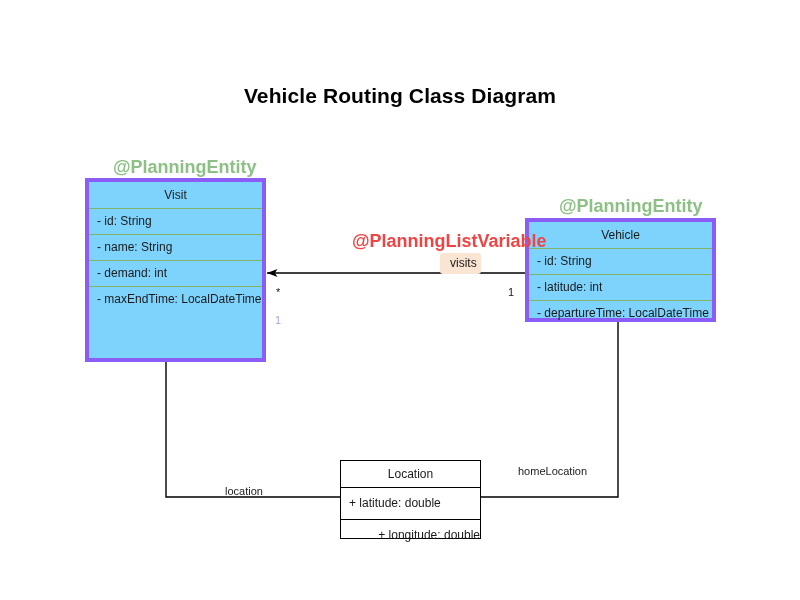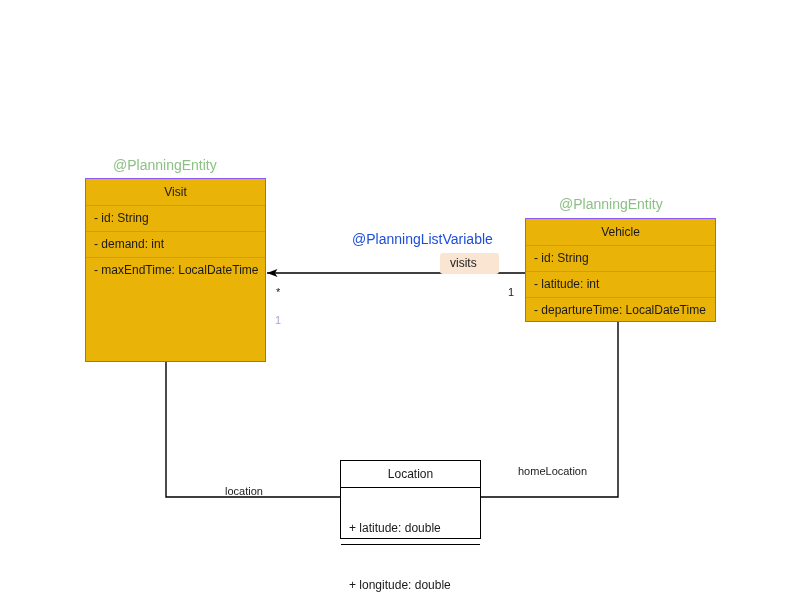--- a/index.html
+++ b/index.html
@@ -25,22 +25,22 @@
     font-size: 21px;
     font-weight: bold;
     color: #000000;
     letter-spacing: 0.1px;
   }
 
   
   .uml-class {
     position: absolute;
     box-sizing: border-box;
-    background: #eab308;
-    border: 1px solid #8b5cf6;
+    background: #7dd3fc;
+    border: 4px solid #8b5cf6;
   }
   .uml-class.plain {
     background: #ffffff;
     border: 1px solid #000000;
   }
   .uml-header {
     box-sizing: border-box;
     height: 27px;
     line-height: 26px;
     text-align: center;
@@ -59,45 +59,44 @@
     font-size: 12px;
     color: #1a1a1a;
     border-bottom: 1px solid #82b366;
     white-space: nowrap;
   }
   .uml-attr:last-child { border-bottom: none; }
   .uml-class.plain .uml-attr {
     height: 32px;
     line-height: 31px;
     border-bottom: 1px solid #000000;
-    margin-top: 25px;
   }
-  .uml-class.plain .uml-attr:last-child { border-bottom: none; }
+  .uml-class.plain .uml-attr:last-child { border-bottom: none; text-align: right; }
 
   
   .stereotype {
     position: absolute;
-    font-size: 14px;
-    font-weight: normal;
+    font-size: 18px;
+    font-weight: bold;
     white-space: nowrap;
   }
   .stereotype.entity  { color: #8cc084; }
-  .stereotype.listvar { color: #1d4ed8; }
+  .stereotype.listvar { color: #ef4444; }
 
   
   .edge-label {
     position: absolute;
     font-size: 11px;
     color: #1a1a1a;
     white-space: nowrap;
   }
   .edge-label.badge {
     background: #fae5d3;
     border-radius: 3px;
-    padding: 3px 22px 4px 10px;
+    padding: 3px 4px 4px 10px;
     font-size: 12px;
   }
   .mult {
     position: absolute;
     font-size: 11px;
     white-space: nowrap;
   }
   .mult.dark   { color: #1a1a1a; }
   .mult.purple { color: #b39ddb; }
 
@@ -109,20 +108,21 @@
     width: 800px;
     height: 600px;
     pointer-events: none;
   }
 </style>
 </head>
 <body>
 
 <div id="canvas">
 
+  <div id="diagram-title">Vehicle Routing Class Diagram</div>
 
   <svg id="connectors" viewBox="0 0 800 600" xmlns="http://www.w3.org/2000/svg">
     <defs>
       <marker id="arw-left" markerWidth="11" markerHeight="9" refX="0.5" refY="4.5" orient="auto-start-reverse" markerUnits="userSpaceOnUse">
         <path d="M11,0.6 L0.5,4.5 L11,8.4 L8.4,4.5 Z" fill="#000000"></path>
       </marker>
       <marker id="arw-right" markerWidth="11" markerHeight="9" refX="10.5" refY="4.5" orient="auto" markerUnits="userSpaceOnUse">
         <path d="M0,0.6 L10.5,4.5 L0,8.4 L2.6,4.5 Z" fill="#000000"></path>
       </marker>
     </defs>
@@ -138,20 +138,21 @@
     <g>
       <path d="M 618,322 L 618,497 L 342,497" fill="none" stroke="#000000" stroke-width="1.4" marker-end="url(#arw-right)"></path>
     </g>
   </svg>
 
   <div class="stereotype entity" style="left:113px; top:157px;">@PlanningEntity</div>
 
   <div class="uml-class" style="left:85px; top:178px; width:181px; height:184px;">
     <div class="uml-header">Visit</div>
     <div class="uml-attr">- id: String</div>
+    <div class="uml-attr">- name: String</div>
     <div class="uml-attr">- demand: int</div>
     <div class="uml-attr">- maxEndTime: LocalDateTime</div>
   </div>
 
   <div class="stereotype entity" style="left:559px; top:196px;">@PlanningEntity</div>
 
   <div class="uml-class" style="left:525px; top:218px; width:191px; height:104px;">
     <div class="uml-header">Vehicle</div>
     <div class="uml-attr">- id: String</div>
     <div class="uml-attr">- latitude: int</div>

